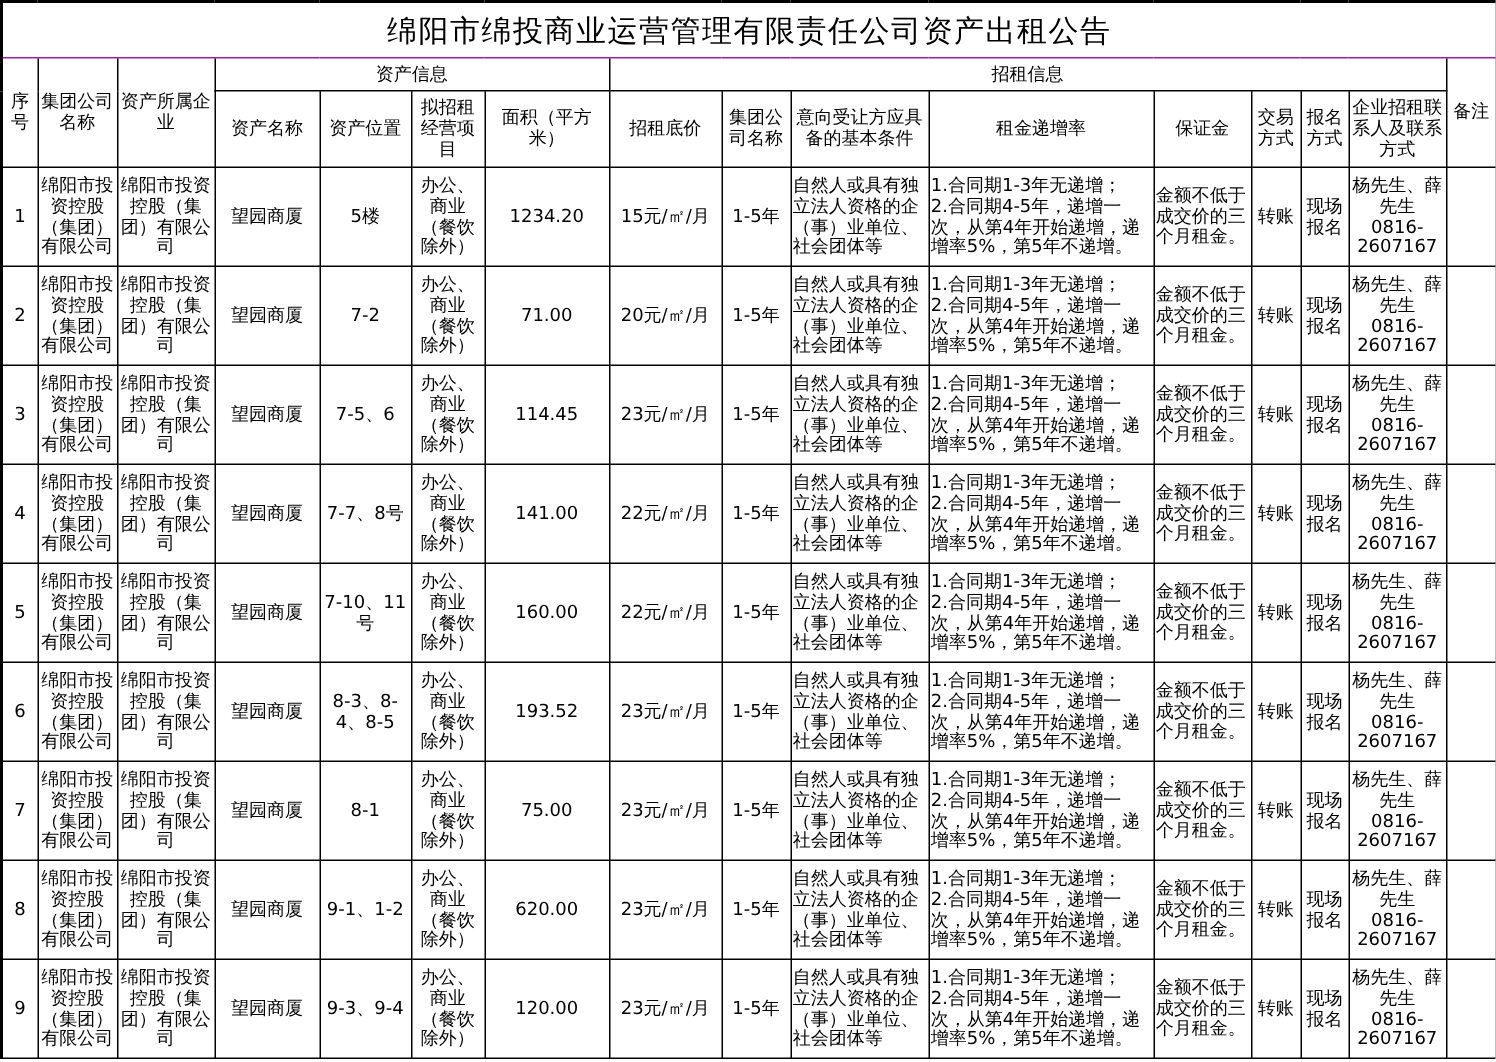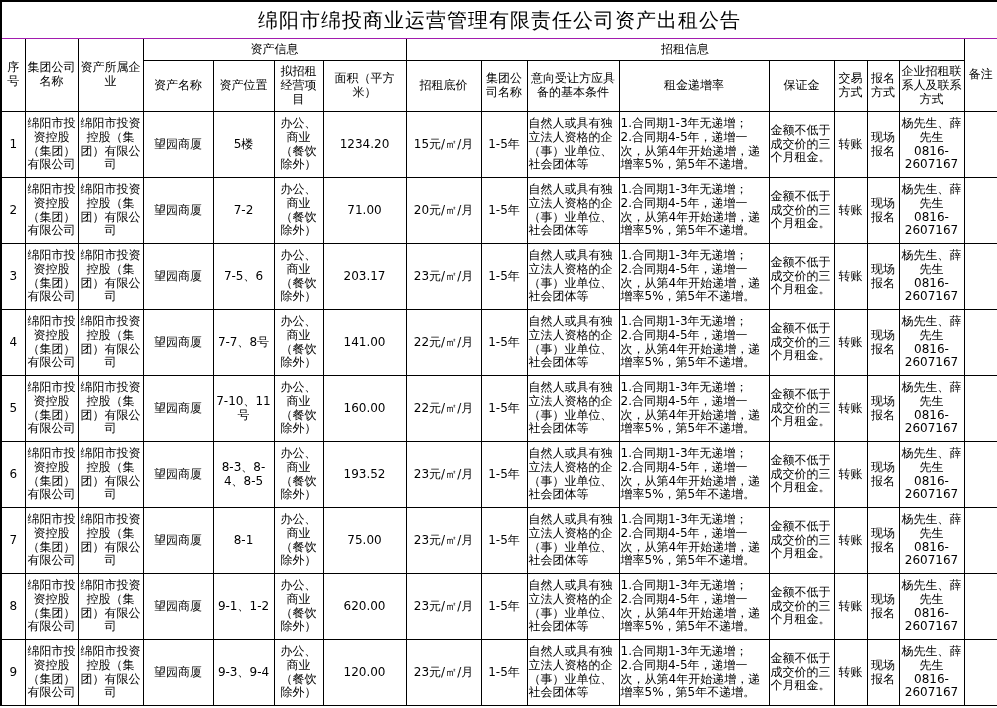--- a/index.html
+++ b/index.html
@@ -108,21 +108,21 @@
 2607167</td>
     <td></td>
   </tr>
       <tr>
     <td>3</td>
     <td>绵阳市投资控股（集团）有限公司</td>
     <td>绵阳市投资控股（集团）有限公司</td>
     <td>望园商厦</td>
     <td>7-5、6</td>
     <td>办公、商业（餐饮除外）</td>
-    <td>203.17</td>
+    <td>114.45</td>
     <td>23元/㎡/月</td>
     <td>1-5年</td>
     <td class="tal">自然人或具有独立法人资格的企（事）业单位、社会团体等</td>
     <td class="tal pre">1.合同期1-3年无递增；
 2.合同期4-5年，递增一次，从第4年开始递增，递增率5%，第5年不递增。</td>
     <td class="tal">金额不低于成交价的三个月租金。</td>
     <td>转账</td>
     <td>现场报名</td>
     <td class="pre">杨先生、薛先生
 0816-

